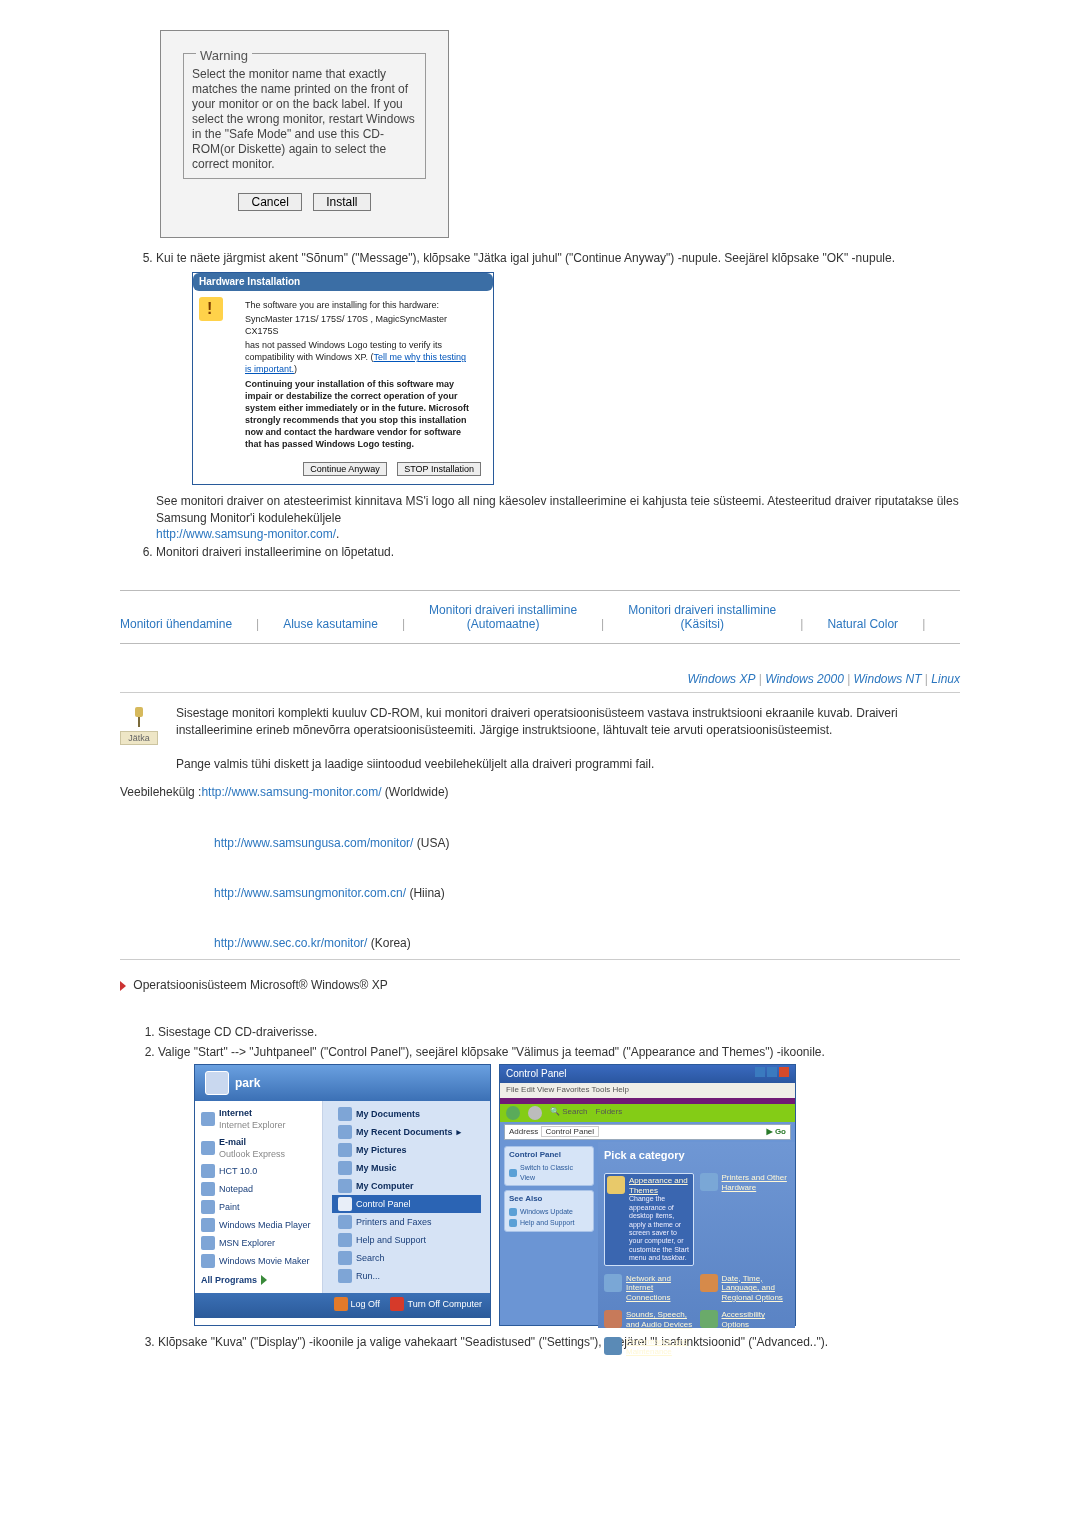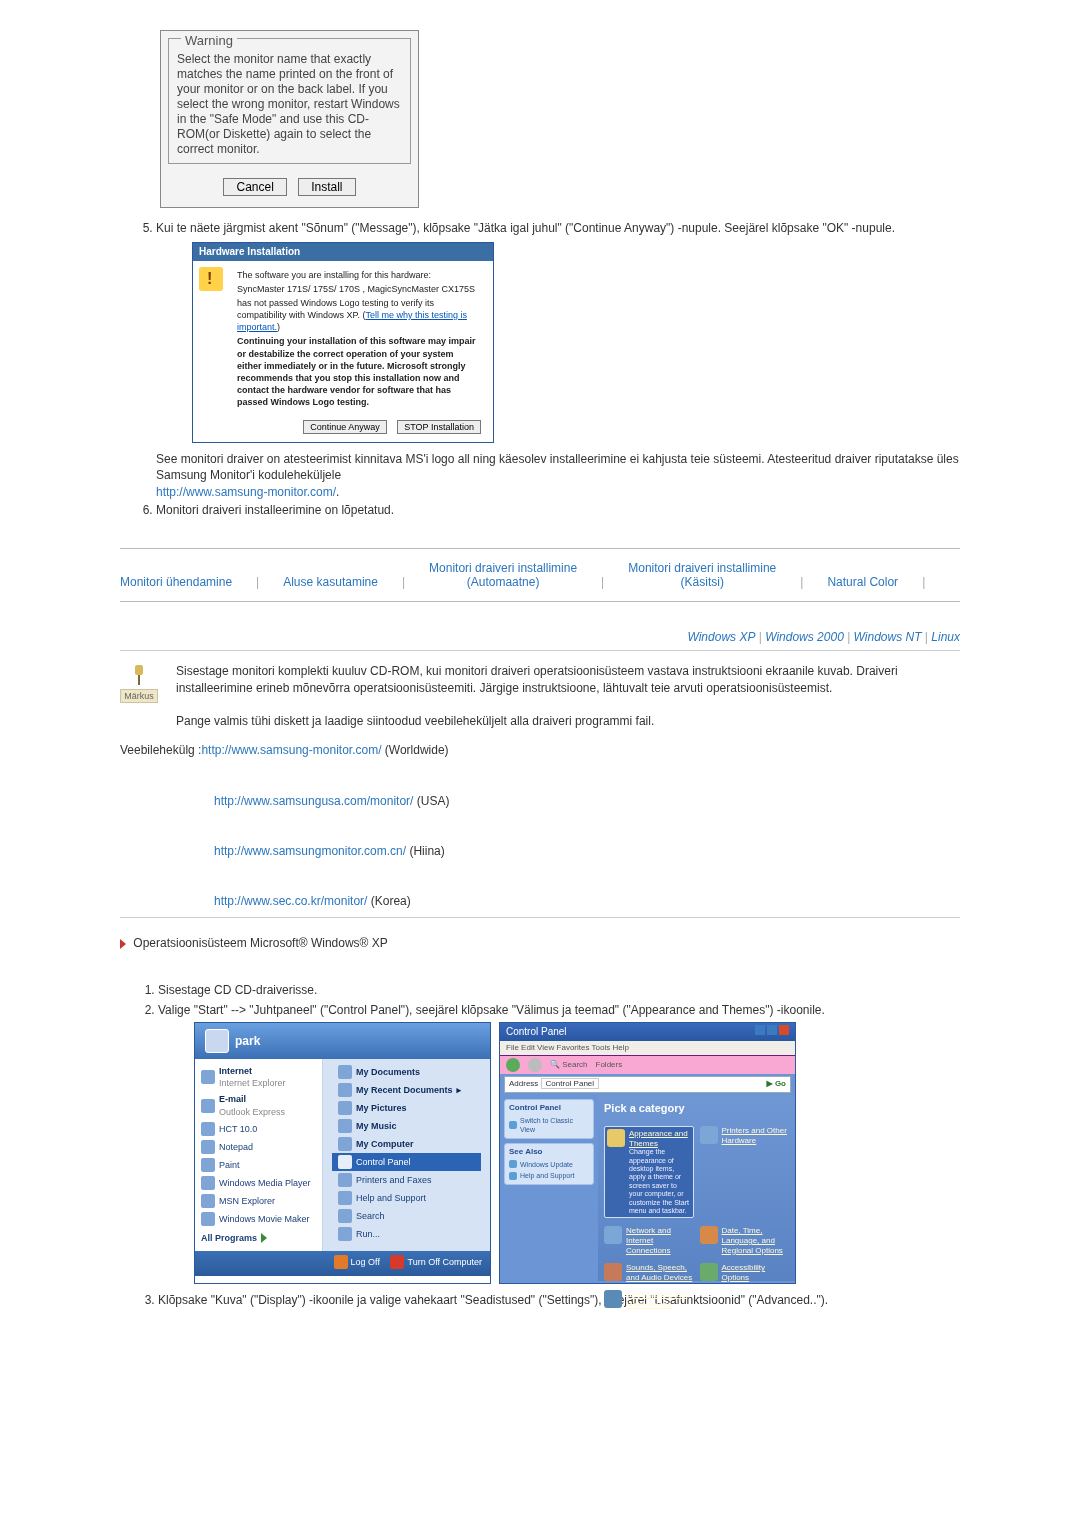--- a/index.html
+++ b/index.html
@@ -10,21 +10,21 @@
     padding: 0;
     width: 1080px;
     background: #fff;
   }
   .page {
     padding: 30px 120px 40px 120px;
   }
   .warning-box {
     border: 1px solid #888;
     width: 255px;
-    padding: 1px;
+    padding: 16px;
     margin-left: 40px;
     background: #f3f3f3;
     position: relative;
   }
   .warning-box .fieldset {
     border: 1px solid #999;
     margin: 6px;
     padding: 6px 8px 6px 8px;
   }
   .warning-box .legend {
@@ -68,39 +68,40 @@
     margin: 6px 0 8px 36px;
     background: #fff;
     font-size: 9px;
   }
   .hw-title {
     background: #3b6ea5;
     color: #fff;
     font-weight: bold;
     padding: 2px 6px;
     font-size: 10px;
+    border-radius: 6px;
   }
   .hw-body {
     display: flex;
     padding: 6px;
     gap: 6px;
   }
   .hw-icon {
     width: 24px; height: 24px; flex: 0 0 24px;
     background: #ffd24a;
     border-radius: 3px;
     position: relative;
   }
   .hw-icon::after {
     content: "!";
     position: absolute; left: 8px; top: 1px;
     color: #7a3a00; font-weight: bold; font-size: 16px;
   }
   .hw-text { flex: 1; color: #222; }
-  .hw-text p { margin: 2px 8px; }
+  .hw-text p { margin: 2px 16px; }
   .hw-text .tinylink { color: #0055bb; text-decoration: underline; }
   .hw-text .bold { font-weight: bold; }
   .hw-btns { text-align: right; padding: 4px 8px 8px 0; }
   .hw-btns .btn { font-size: 9px; padding: 1px 6px; }
   .link { color: #2b76bf; text-decoration: none; }
   hr.sep { border: none; border-top: 1px solid #bbb; margin: 30px 0 6px 0; }
   hr.sep2 { border: none; border-top: 1px solid #bbb; margin: 6px 0 22px 0; }
   .tabs {
     display: flex;
     gap: 24px;
@@ -191,21 +192,21 @@
     font-size: 8px;
     position: relative;
     background: #6b95d4;
   }
   .cp-title { background: linear-gradient(#3a6abf,#2a56a0); color:#fff; padding:2px 6px; font-size:10px; display:flex; justify-content:space-between;}
   .cp-title .wbtns span{display:inline-block;width:10px;height:10px;margin-left:2px;}
   .cp-title .wbtns .mn{background:#3a7abf;}
   .cp-title .wbtns .mx{background:#3a7abf;}
   .cp-title .wbtns .cl{background:#d64a2a;}
   .cp-menu { background:#efeee8; color:#555; padding:2px 6px; font-size:8px;}
-  .cp-tool { background:#f9a8d4; padding:2px 6px; display:flex; gap:8px; align-items:center; border-top:1px solid #701a75;}
+  .cp-tool { background:#84cc16; padding:2px 6px; display:flex; gap:8px; align-items:center; border-top:6px solid #701a75;}
   .cp-tool .nav{width:14px;height:14px;border-radius:7px;background:#5aab5a;}
   .cp-tool .nav.fwd{background:#bcbcbc;}
   .cp-addr { background:#fff; margin:2px 4px; padding:2px 4px; font-size:8px; color:#333; border:1px solid #9ab; display:flex; justify-content:space-between;}
   .cp-addr .go{color:#2a7a2a; font-weight:bold;}
   .cp-body { display:flex; height:186px;}
   .cp-side { width:90px; padding:4px;}
   .cp-side .box{ background:#d6e4f7; border:1px solid #a9c3e8; border-radius:3px; margin-bottom:4px; padding:3px 4px;}
   .cp-side .t{color:#264f8f; font-weight:bold; font-size:8px;}
   .cp-side .li{color:#2b5a9a; font-size:7px; display:flex; gap:3px; align-items:center; margin-top:2px;}
   .cp-side .dot{width:8px;height:8px;background:#5aa0d6;border-radius:2px;flex:0 0 8px;}
@@ -295,21 +296,21 @@
     <a class="link">Windows 2000</a> |
     <a class="link">Windows NT</a> |
     <a class="link">Linux</a>
   </div>
 
   <hr class="thin">
 
   <div class="noterow">
     <div class="note-icon">
       <div class="pin"></div>
-      <div class="label">Märkus</div>
+      <div class="label">Jätka</div>
     </div>
     <div class="notetext">
       <div>Sisestage monitori komplekti kuuluv CD-ROM, kui monitori draiveri operatsioonisüsteem vastava instruktsiooni ekraanile kuvab. Draiveri installeerimine erineb mõnevõrra operatsioonisüsteemiti. Järgige instruktsioone, lähtuvalt teie arvuti operatsioonisüsteemist.</div>
       <br>
       <div>Pange valmis tühi diskett ja laadige siintoodud veebileheküljelt alla draiveri programmi fail.</div>
     </div>
   </div>
 
   <div class="veeb">
     <span>Veebilehekülg :</span><a class="link">http://www.samsung-monitor.com/</a><span> (Worldwide)</span>

